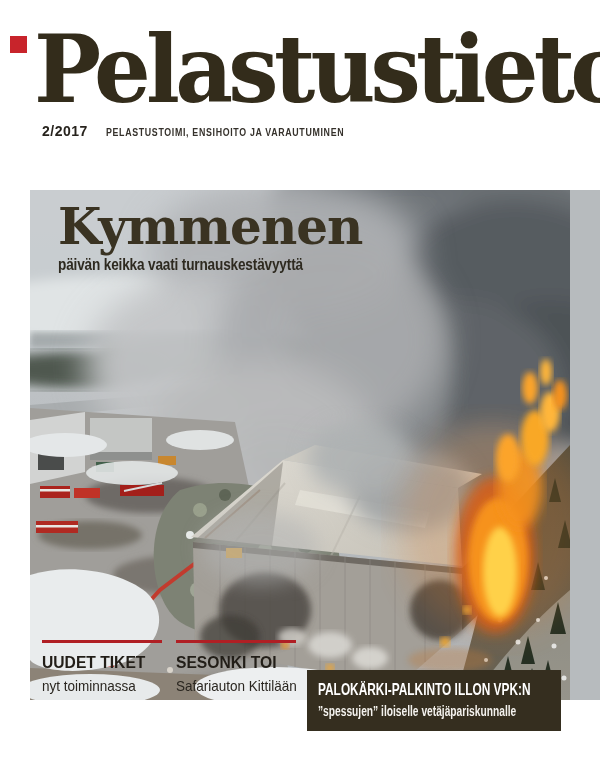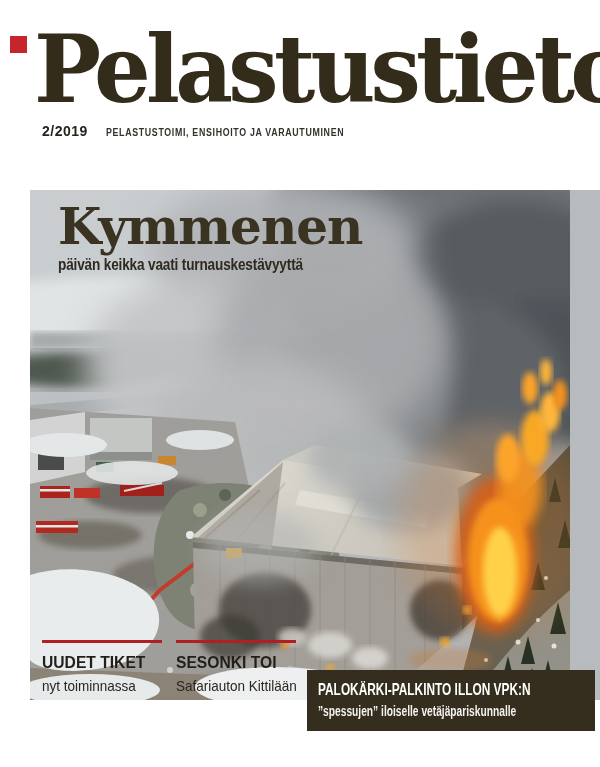--- a/index.html
+++ b/index.html
@@ -24,36 +24,36 @@
        transform:scaleX(.8);transform-origin:left top;white-space:nowrap;}
   
   .teaser{top:640px;}
   .rule{height:3px;background:#b01f24;margin-bottom:10px;}
   .t-title{font-weight:bold;font-size:17px;color:#221e18;white-space:nowrap;
        transform:scaleX(.92);transform-origin:left top;}
   .t-sub{font-size:15px;color:#2a2620;margin-top:4px;white-space:nowrap;
        transform:scaleX(.9);transform-origin:left top;}
   #teaser-1{left:42px;width:120px;}
   #teaser-2{left:176px;width:120px;}
-  #teaser-box{left:307px;top:670px;width:288px;height:61px;background:#352e1f;
+  #teaser-box{left:307px;top:670px;width:254px;height:61px;background:#352e1f;
        box-sizing:border-box;padding:10px 11px 0 11px;}
   #box-title{font-weight:bold;font-size:16.5px;color:#ffffff;white-space:nowrap;
        transform:scaleX(.72);transform-origin:left top;}
   #box-sub{font-weight:bold;font-size:14px;color:#f4f2ee;margin-top:4px;white-space:nowrap;
        transform:scaleX(.73);transform-origin:left top;}
 </style>
 </head>
 <body>
 
 <div class="abs" id="red-mark"></div>
 
 <div class="abs" id="masthead-title">Pelastustieto</div>
 
 <div class="abs" id="issue-row">
-  <span id="issue-no">2/2019</span>
+  <span id="issue-no">2/2017</span>
   <span id="tagline">PELASTUSTOIMI, ENSIHOITO JA VARAUTUMINEN</span>
 </div>
 
 <div class="abs" id="photo">
   <svg width="540" height="510" viewBox="0 0 540 510">
     <defs>
       <linearGradient id="sky" x1="0" y1="0" x2="0" y2="1">
         <stop offset="0" stop-color="#c7cbce"></stop>
           <stop offset="1" stop-color="#aeb2b5"></stop>
       </linearGradient>

